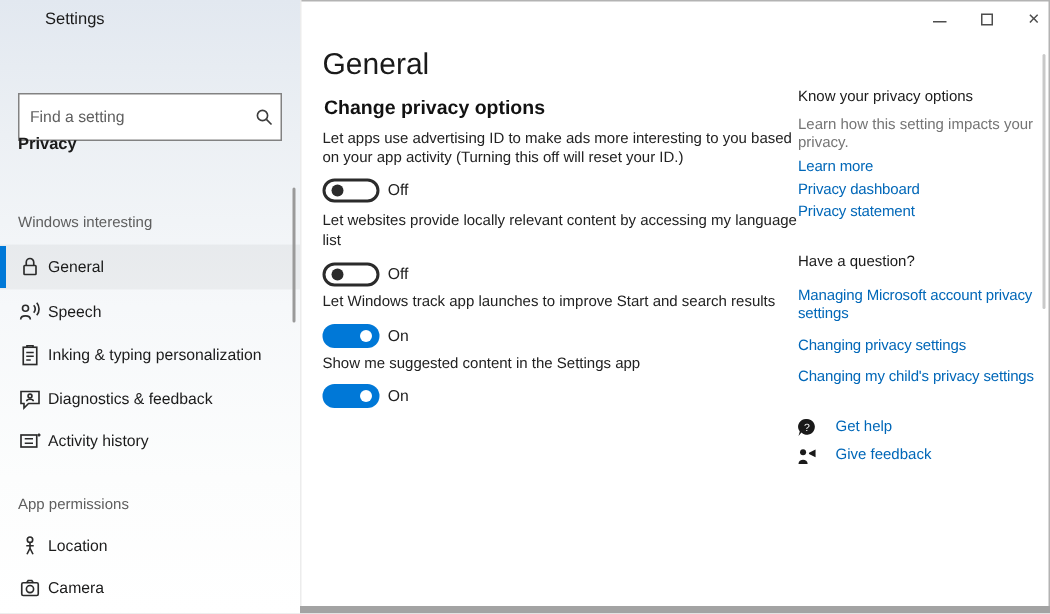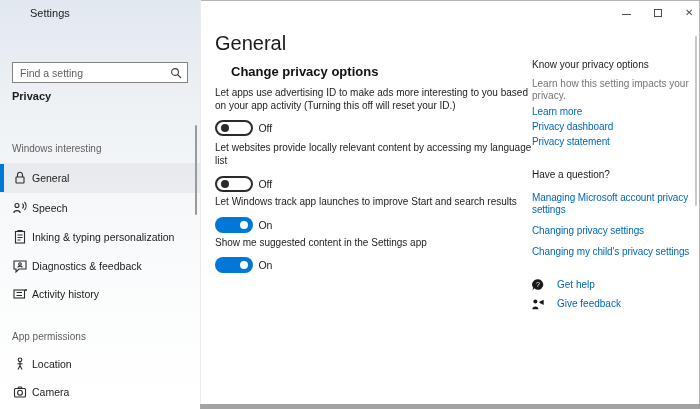--- a/index.html
+++ b/index.html
@@ -14,39 +14,39 @@
     background:linear-gradient(180deg,#e2e8f0 0%,#ecf0f4 22%,#f6f8fa 50%,#fcfdfd 78%,#ffffff 100%);
     border-right:1px solid #ececec;
   }
   .app-title{position:absolute;left:30px;top:7px;font-size:11px;color:#1b1b1b;}
   .side-row{position:absolute;left:0;width:200px;height:24px;}
   .side-row .icon{position:absolute;left:12px;top:50%;transform:translateY(-50%);width:16px;height:16px;}
   .side-row .lbl{position:absolute;left:32px;top:50%;transform:translateY(-50%);font-size:10.5px;color:#1b1b1b;white-space:nowrap;}
   .home-row{top:33px;height:24px;}
   .home-row .lbl{font-size:11.5px;}
   .searchbox{
-    position:absolute;left:12px;top:62px;width:176px;height:21px;background:#fff;
+    position:absolute;left:12px;top:62px;width:176px;height:32px;background:#fff;
     border:1px solid #828282;box-sizing:border-box;
   }
   .searchbox .ph{position:absolute;left:7px;top:50%;transform:translateY(-50%);font-size:10.5px;color:#5f5f5f;}
   .searchbox .icon{position:absolute;right:5px;top:50%;transform:translateY(-50%);width:12px;height:12px;}
   .page-label{position:absolute;left:12px;top:90px;font-size:11px;font-weight:bold;color:#1b1b1b;}
   .section-hd{position:absolute;left:12px;font-size:10px;color:#5e5e5e;white-space:nowrap;}
   .sel-bg{position:absolute;left:0;top:163px;width:200px;height:30px;background:rgba(0,0,0,0.045);}
   .accent-bar{position:absolute;left:0;top:164px;width:4px;height:28px;}
   .side-scroll{position:absolute;left:195px;top:125px;width:2px;height:90px;background:#9a9a9a;border-radius:1px;}
   
   .ctrl{position:absolute;top:5px;width:18px;height:16px;}
   .ctrl-min{left:618px;}.ctrl-max{left:650px;}.ctrl-close{left:681px;}
   .ctrl-min::before{content:"";position:absolute;left:4px;top:9px;width:9px;height:1px;background:#4d4d4d;}
   .ctrl-max::before{content:"";position:absolute;left:4px;top:4px;width:8px;height:8px;border:1px solid #4d4d4d;box-sizing:border-box;}
   .ctrl-close::before{content:"\2715";position:absolute;left:4px;top:2px;font-size:10px;color:#4d4d4d;}
   
   .main-title{position:absolute;left:215px;top:32px;font-size:20px;font-weight:300;color:#1a1a1a;}
-  .sub-title{position:absolute;left:231px;top:64px;font-size:13px;font-weight:600;color:#111;text-align:right;}
+  .sub-title{position:absolute;left:216px;top:64px;font-size:13px;font-weight:600;color:#111;text-align:right;}
   .setting-text{position:absolute;left:215px;width:325px;font-size:10px;line-height:12.5px;color:#222;}
   .toggle-row{position:absolute;left:215px;height:17px;}
   .toggle{position:relative;display:inline-block;width:38px;height:16px;border-radius:9px;box-sizing:border-box;vertical-align:middle;cursor:pointer;}
   .toggle.off{border:2px solid #2b2b2b;background:#fff;}
   .toggle.off::after{content:"";position:absolute;left:4px;top:2px;width:8px;height:8px;border-radius:50%;background:#2b2b2b;}
   .toggle.on{background:#0078d7;}
   .toggle.on::after{content:"";position:absolute;right:5px;top:4px;width:8px;height:8px;border-radius:50%;background:#fff;}
   .toggle-state{display:inline-block;vertical-align:middle;margin-left:1px;font-size:10.5px;color:#222;}
   
   .aside-hd{position:absolute;left:532px;font-size:10px;font-weight:normal;color:#1a1a1a;}

